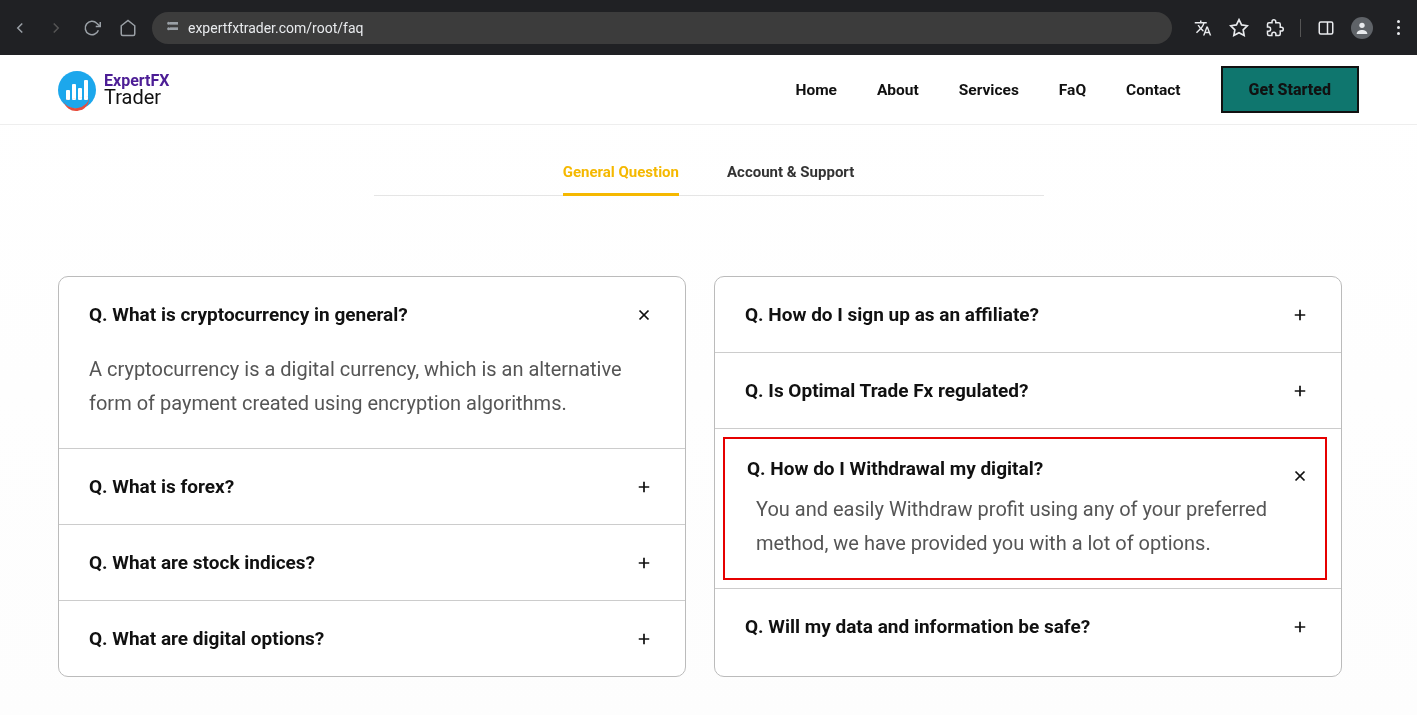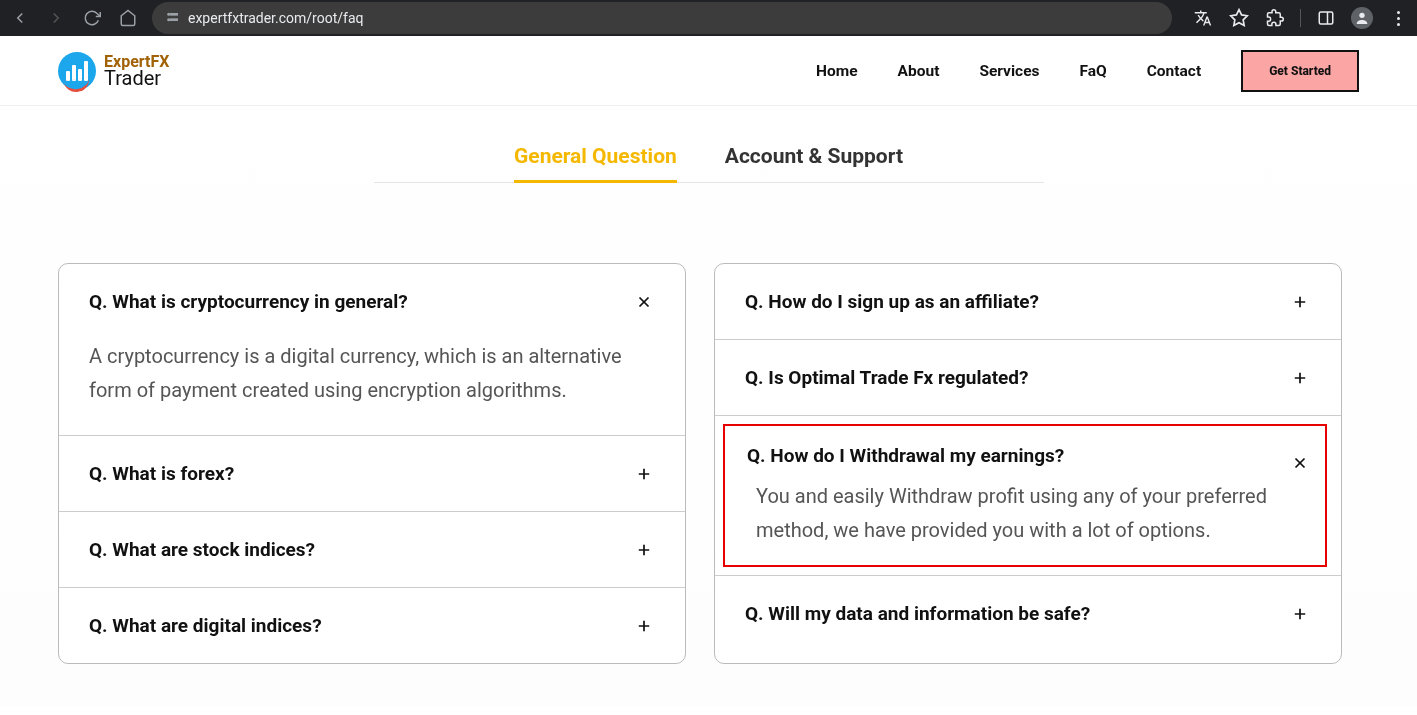--- a/index.html
+++ b/index.html
@@ -1,20 +1,20 @@
 <!DOCTYPE html>
 <html><head>
 <meta charset="utf-8">
 <style>
 * { margin: 0; padding: 0; box-sizing: border-box; font-family: -apple-system, BlinkMacSystemFont, "Segoe UI", Roboto, Helvetica, Arial, sans-serif; }
 html, body { height: 100%; }
 body { background: #fff; overflow: hidden; }
 
 
-.browser-chrome { background: #202124; height: 36px; display: flex; align-items: center; padding: 0 8px; gap: 12px; }
+.browser-chrome { background: #202124; height: 55px; display: flex; align-items: center; padding: 0 8px; gap: 12px; }
 .chrome-btn { width: 24px; height: 24px; display: flex; align-items: center; justify-content: center; color: #9aa0a6; cursor: pointer; border-radius: 50%; }
 .chrome-btn.disabled { color: #555; }
 .chrome-btn svg { width: 18px; height: 18px; }
 .url-bar { flex: 1; background: #3c3c3c; border-radius: 20px; height: 32px; display: flex; align-items: center; padding: 0 12px; gap: 8px; color: #e8eaed; font-size: 14px; max-width: 1020px; }
 .url-bar .lock { color: #9aa0a6; font-size: 13px; }
 .chrome-right { display: flex; align-items: center; gap: 14px; margin-left: auto; }
 .chrome-right .chrome-icon { color: #e8eaed; width: 22px; height: 22px; display: flex; align-items: center; justify-content: center; }
 .chrome-divider { width: 1px; height: 18px; background: #555; }
 .avatar-circle { width: 22px; height: 22px; border-radius: 50%; background: #5f6368; display: flex; align-items: center; justify-content: center; }
 .avatar-circle svg { width: 16px; height: 16px; fill: #e8eaed; }
@@ -32,30 +32,30 @@
 .logo { display: flex; align-items: center; gap: 8px; }
 .logo-mark { width: 38px; height: 38px; border-radius: 50%; background: #1ca7ec; position: relative; display: flex; align-items: center; justify-content: center; }
 .logo-mark::after { content: ""; position: absolute; bottom: -2px; left: 6px; width: 26px; height: 10px; border: 3px solid #e74c3c; border-top: none; border-left: none; border-right: none; border-radius: 0 0 15px 15px; transform: rotate(-8deg); }
 .logo-bars { display: flex; gap: 2px; align-items: flex-end; }
 .logo-bars span { width: 4px; background: #fff; border-radius: 1px; }
 .logo-bars span:nth-child(1){ height: 10px; }
 .logo-bars span:nth-child(2){ height: 16px; }
 .logo-bars span:nth-child(3){ height: 12px; }
 .logo-bars span:nth-child(4){ height: 20px; }
 .logo-text { line-height: 1; }
-.logo-text .l1 { font-weight: 700; font-size: 16px; color: #a16207; }
+.logo-text .l1 { font-weight: 700; font-size: 16px; color: #4c1d95; }
 .logo-text .l2 { font-weight: 400; font-size: 20px; color: #111; margin-top: -2px; }
 .main-nav { margin-left: auto; display: flex; gap: 40px; align-items: center; }
 .main-nav a { font-weight: 700; font-size: 15.5px; color: #111; text-decoration: none; cursor: pointer; }
-.get-started { margin-left: 40px; border: 2px solid #111; padding: 12px 26px; font-weight: 800; font-size: 12px; cursor: pointer; background: #fca5a5; color: #111; }
+.get-started { margin-left: 40px; border: 2px solid #111; padding: 12px 26px; font-weight: 800; font-size: 16px; cursor: pointer; background: #0f766e; color: #111; }
 
 
 .tabs-wrap { display: flex; justify-content: center; padding-top: 38px; }
 .tabs { display: flex; gap: 48px; border-bottom: 1px solid #e5e5e5; width: 670px; justify-content: center; }
-.tab { padding-bottom: 14px; font-weight: 700; font-size: 21px; color: #333; cursor: pointer; position: relative; }
+.tab { padding-bottom: 14px; font-weight: 700; font-size: 15px; color: #333; cursor: pointer; position: relative; }
 .tab.active { color: #f5b800; }
 .tab.active::after { content: ""; position: absolute; bottom: -1px; left: 0; right: 0; height: 3px; background: #f5b800; }
 
 
 .faq-grid { display: grid; grid-template-columns: 1fr 1fr; gap: 28px; padding: 80px 58px 30px; max-width: 1400px; }
 .faq-col { border: 1px solid #bbb; border-radius: 10px; overflow: hidden; background: #fff; }
 .faq-item { border-bottom: 1px solid #ccc; }
 .faq-item:last-child { border-bottom: none; }
 .faq-head { display: flex; align-items: flex-end; justify-content: space-between; padding: 26px 30px; cursor: pointer; gap: 16px; }
 .faq-q { font-weight: 700; font-size: 19px; color: #111; }
@@ -211,21 +211,21 @@
           <div class="faq-toggle">
             <svg viewBox="0 0 24 24" fill="none" stroke="currentColor">
                 <line x1="12" y1="5" x2="12" y2="19"></line>
                 <line x1="5" y1="12" x2="19" y2="12"></line>
               </svg>
           </div>
         </div>
       </div>
       <div class="faq-item">
         <div class="faq-head">
-          <div class="faq-q">Q. What are digital indices?</div>
+          <div class="faq-q">Q. What are digital options?</div>
           <div class="faq-toggle">
             <svg viewBox="0 0 24 24" fill="none" stroke="currentColor">
                 <line x1="12" y1="5" x2="12" y2="19"></line>
                 <line x1="5" y1="12" x2="19" y2="12"></line>
               </svg>
           </div>
         </div>
       </div>
     </div>
 
@@ -248,21 +248,21 @@
             <svg viewBox="0 0 24 24" fill="none" stroke="currentColor">
                 <line x1="12" y1="5" x2="12" y2="19"></line>
                 <line x1="5" y1="12" x2="19" y2="12"></line>
               </svg>
           </div>
         </div>
       </div>
       <div class="faq-item withdrawal withdrawal-wrap" style="border-bottom:1px solid #ccc;">
         <div class="highlighted">
           <div class="faq-head" style="padding-right:22px;">
-            <div class="faq-q">Q. How do I Withdrawal my earnings?</div>
+            <div class="faq-q">Q. How do I Withdrawal my digital?</div>
           </div>
           <div class="faq-body">You and easily Withdraw profit using any of your preferred method, we have provided you with a lot of options.</div>
         </div>
         <div class="faq-toggle outer-toggle">
           <svg viewBox="0 0 24 24" fill="none" stroke="currentColor">
               <line x1="18" y1="6" x2="6" y2="18"></line>
               <line x1="6" y1="6" x2="18" y2="18"></line>
             </svg>
         </div>
       </div>

